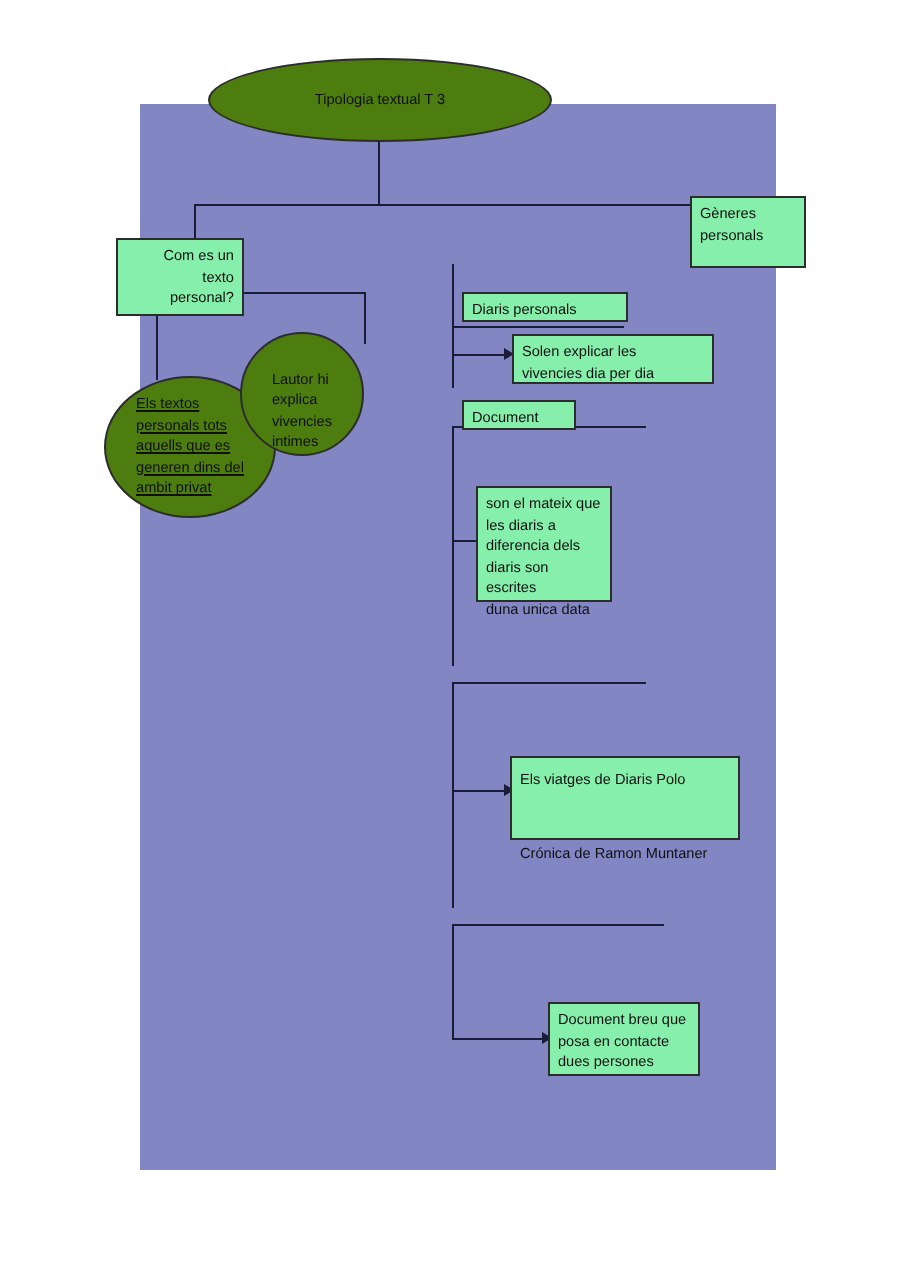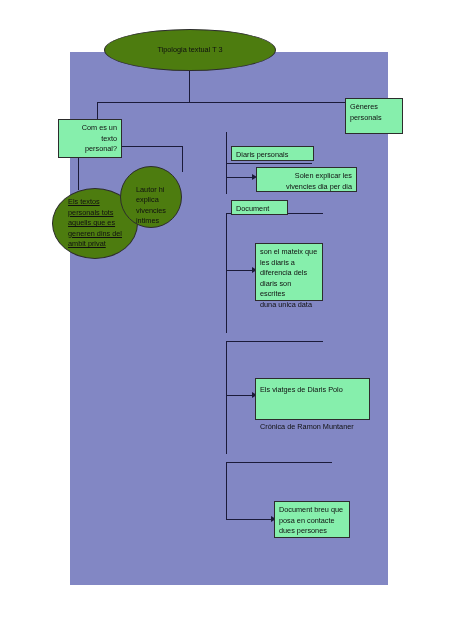--- a/index.html
+++ b/index.html
@@ -145,29 +145,29 @@
   <div class="ellipse right-ell" style="left:120px; top:166px; width:62px; height:62px;align-items:flex-end;">
     <span class="txt">Lautor hi
 explica
 vivencies
 intimes</span>
   </div>
 
   <div class="node" style="left:231px; top:135px; width:83px; height:15px; padding-top:3px;margin-top:11px;">
     <span class="txt">Diaris personals</span>
   </div>
-  <div class="node" style="left:256px; top:167px; width:101px; height:25px;text-align:right;">
+  <div class="node" style="left:256px; top:167px; width:101px; height:25px;">
     <span class="txt">Solen explicar les
 vivencies dia per dia</span>
   </div>
 
   <div class="node" style="left:231px; top:200px; width:57px; height:15px; padding-top:3px;">
     <span class="txt">Document</span>
   </div>
-  <div class="node" style="left:255px; top:243px; width:68px; height:58px;">
+  <div class="node" style="left:238px; top:243px; width:68px; height:58px;">
     <span class="txt">son el mateix que
 les diaris a
 diferencia dels
 diaris son escrites
 duna unica data</span>
   </div>
 
   <div class="node" style="left:255px; top:378px; width:115px; height:42px; padding-top:6px;">
     <span class="txt">Els viatges de Diaris Polo</span>
     <span class="txt" style="margin-top:26px;">Crónica de Ramon Muntaner</span>

